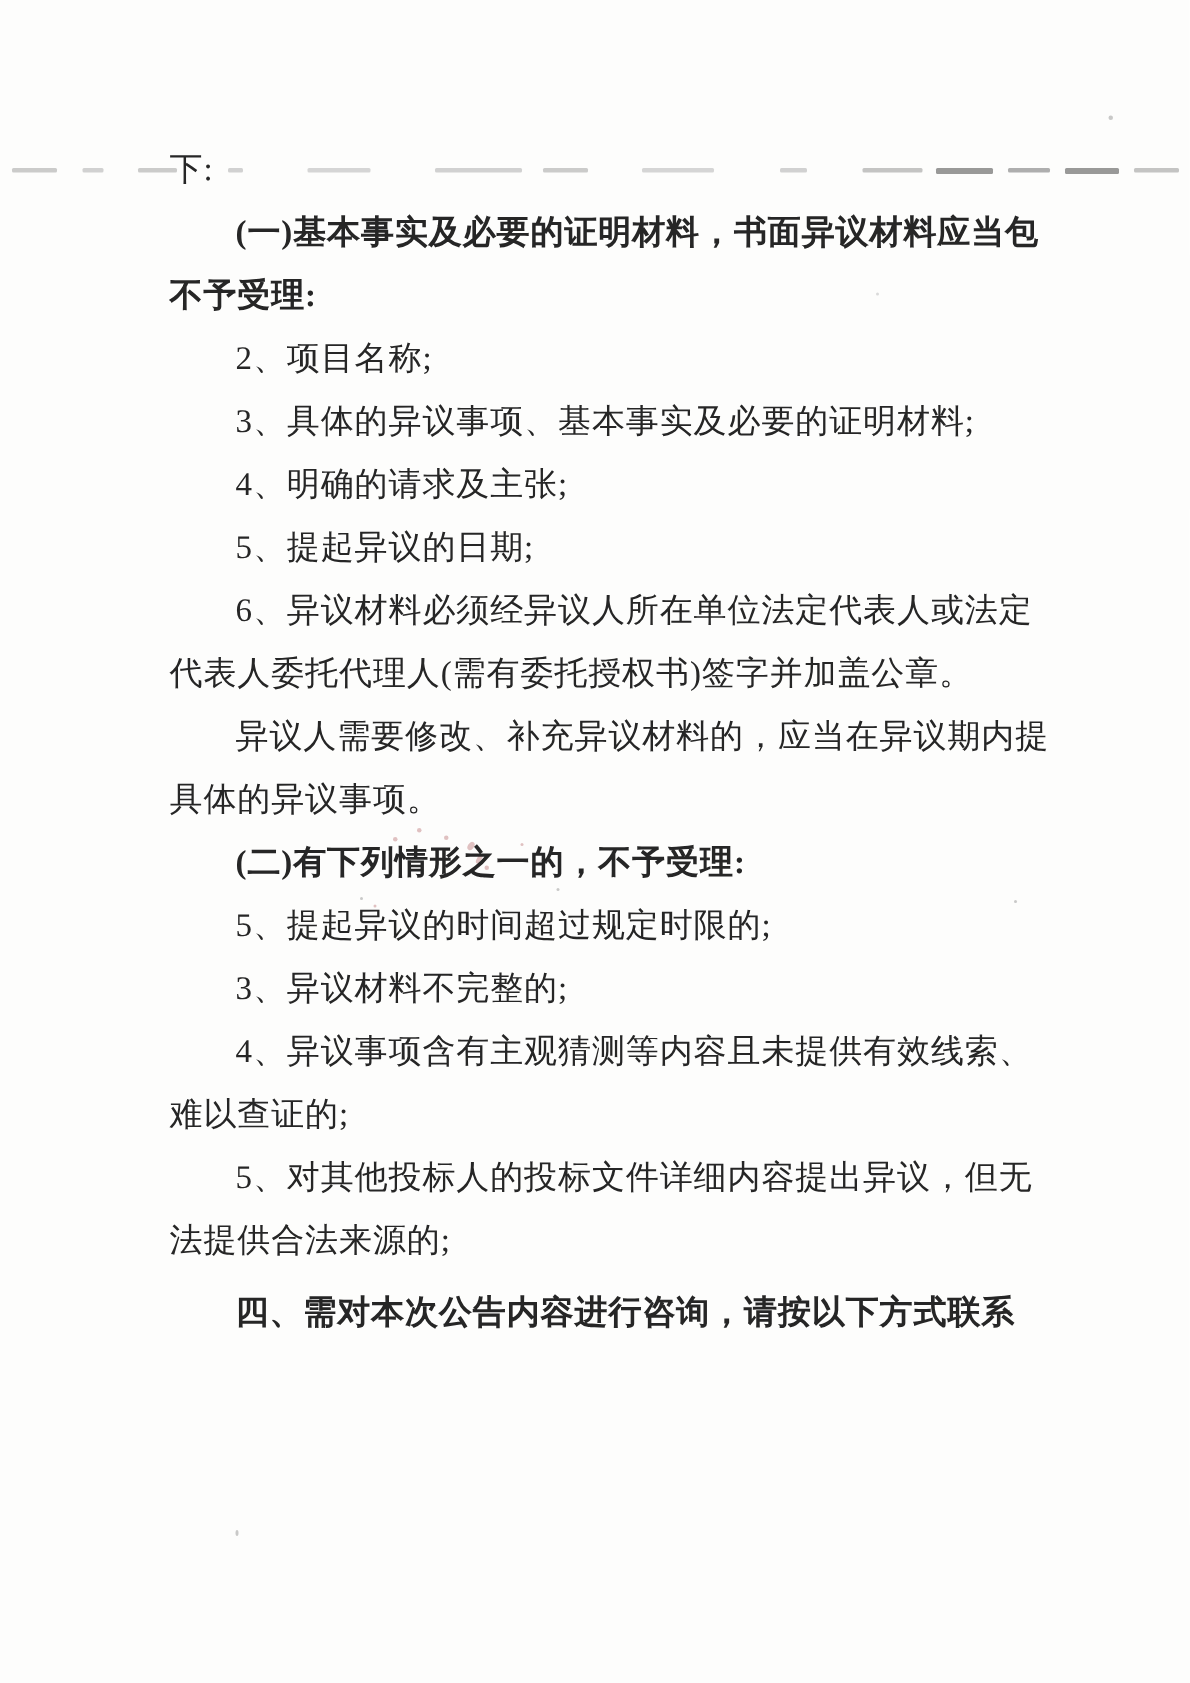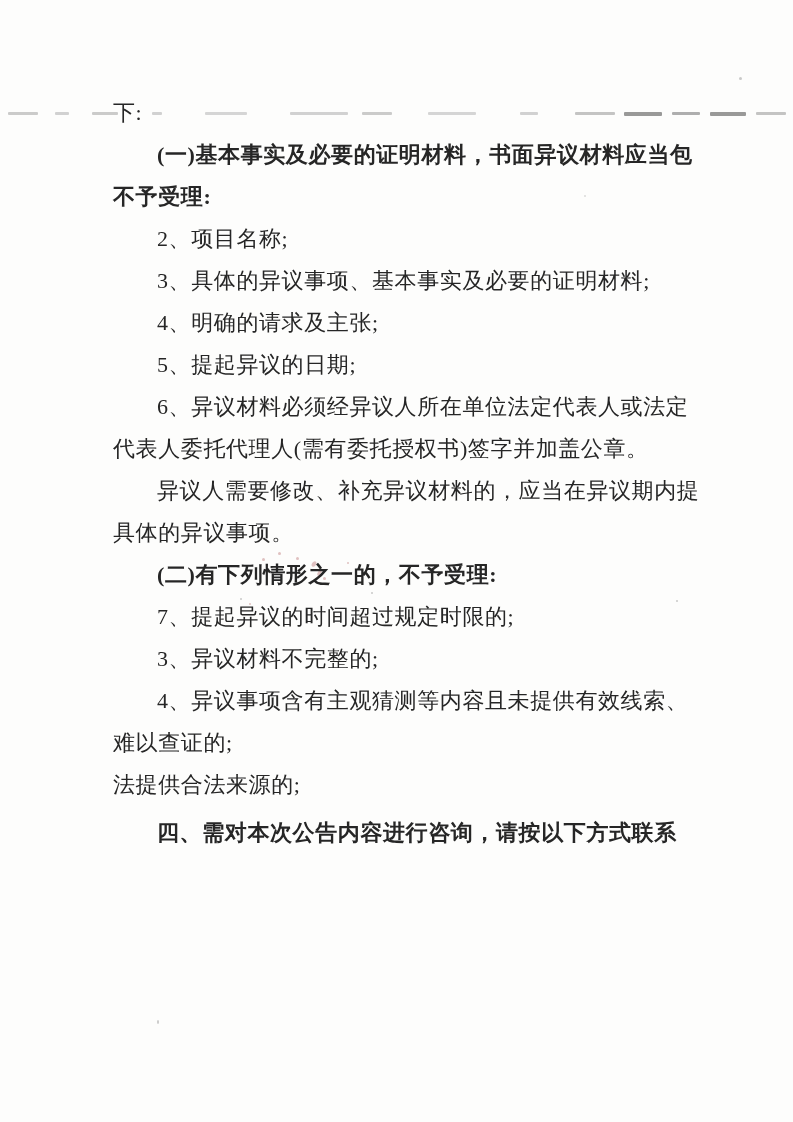--- a/index.html
+++ b/index.html
@@ -127,21 +127,22 @@
       <div class="line bold">不予受理:</div>
       <div class="line indent">2、项目名称;</div>
       <div class="line indent">3、具体的异议事项、基本事实及必要的证明材料;</div>
       <div class="line indent">4、明确的请求及主张;</div>
       <div class="line indent">5、提起异议的日期;</div>
       <div class="line indent">6、异议材料必须经异议人所在单位法定代表人或法定</div>
       <div class="line">代表人委托代理人(需有委托授权书)签字并加盖公章。</div>
       <div class="line indent">异议人需要修改、补充异议材料的，应当在异议期内提</div>
       <div class="line">具体的异议事项。</div>
       <div class="line bold indent">(二)有下列情形之一的，不予受理:</div>
-      <div class="line indent">7、提起异议的时间超过规定时限的;</div>
+      <div class="line indent">5、提起异议的时间超过规定时限的;</div>
       <div class="line indent">3、异议材料不完整的;</div>
       <div class="line indent">4、异议事项含有主观猜测等内容且未提供有效线索、</div>
       <div class="line">难以查证的;</div>
+      <div class="line indent">5、对其他投标人的投标文件详细内容提出异议，但无</div>
       <div class="line">法提供合法来源的;</div>
       <div class="line bold indent gap">四、需对本次公告内容进行咨询，请按以下方式联系</div>
     </div>
 
 </div>
 
 </body></html>

